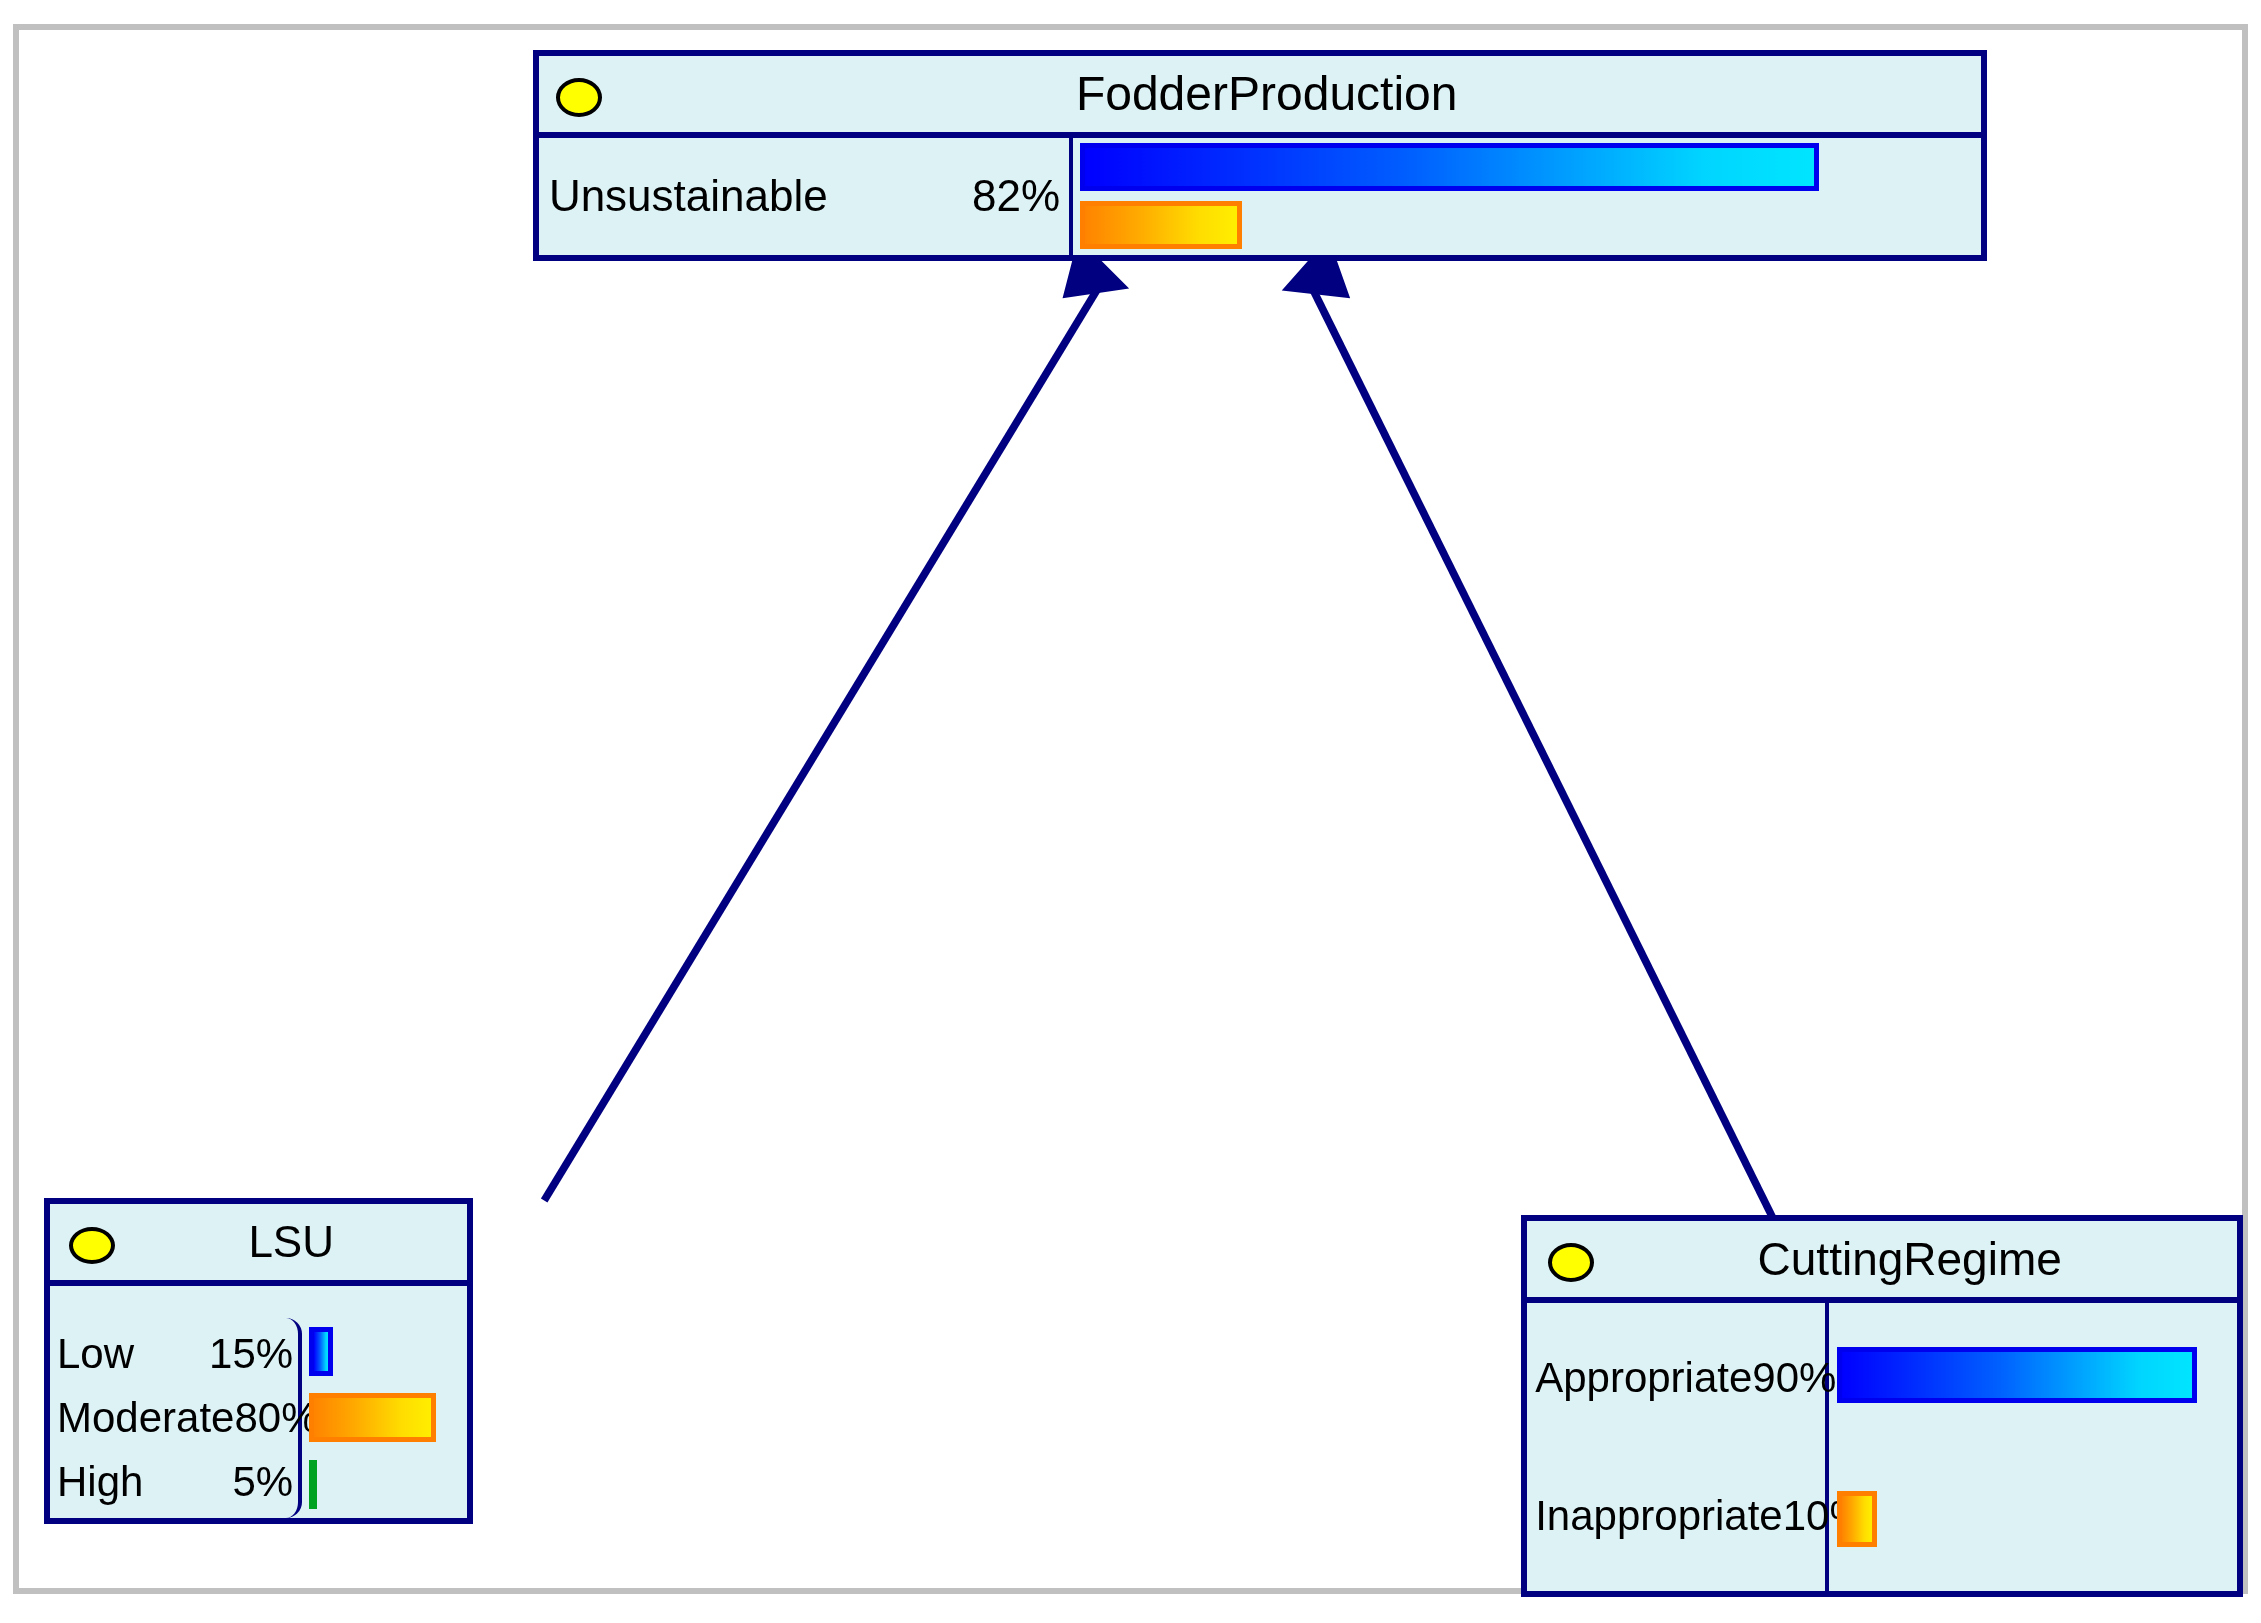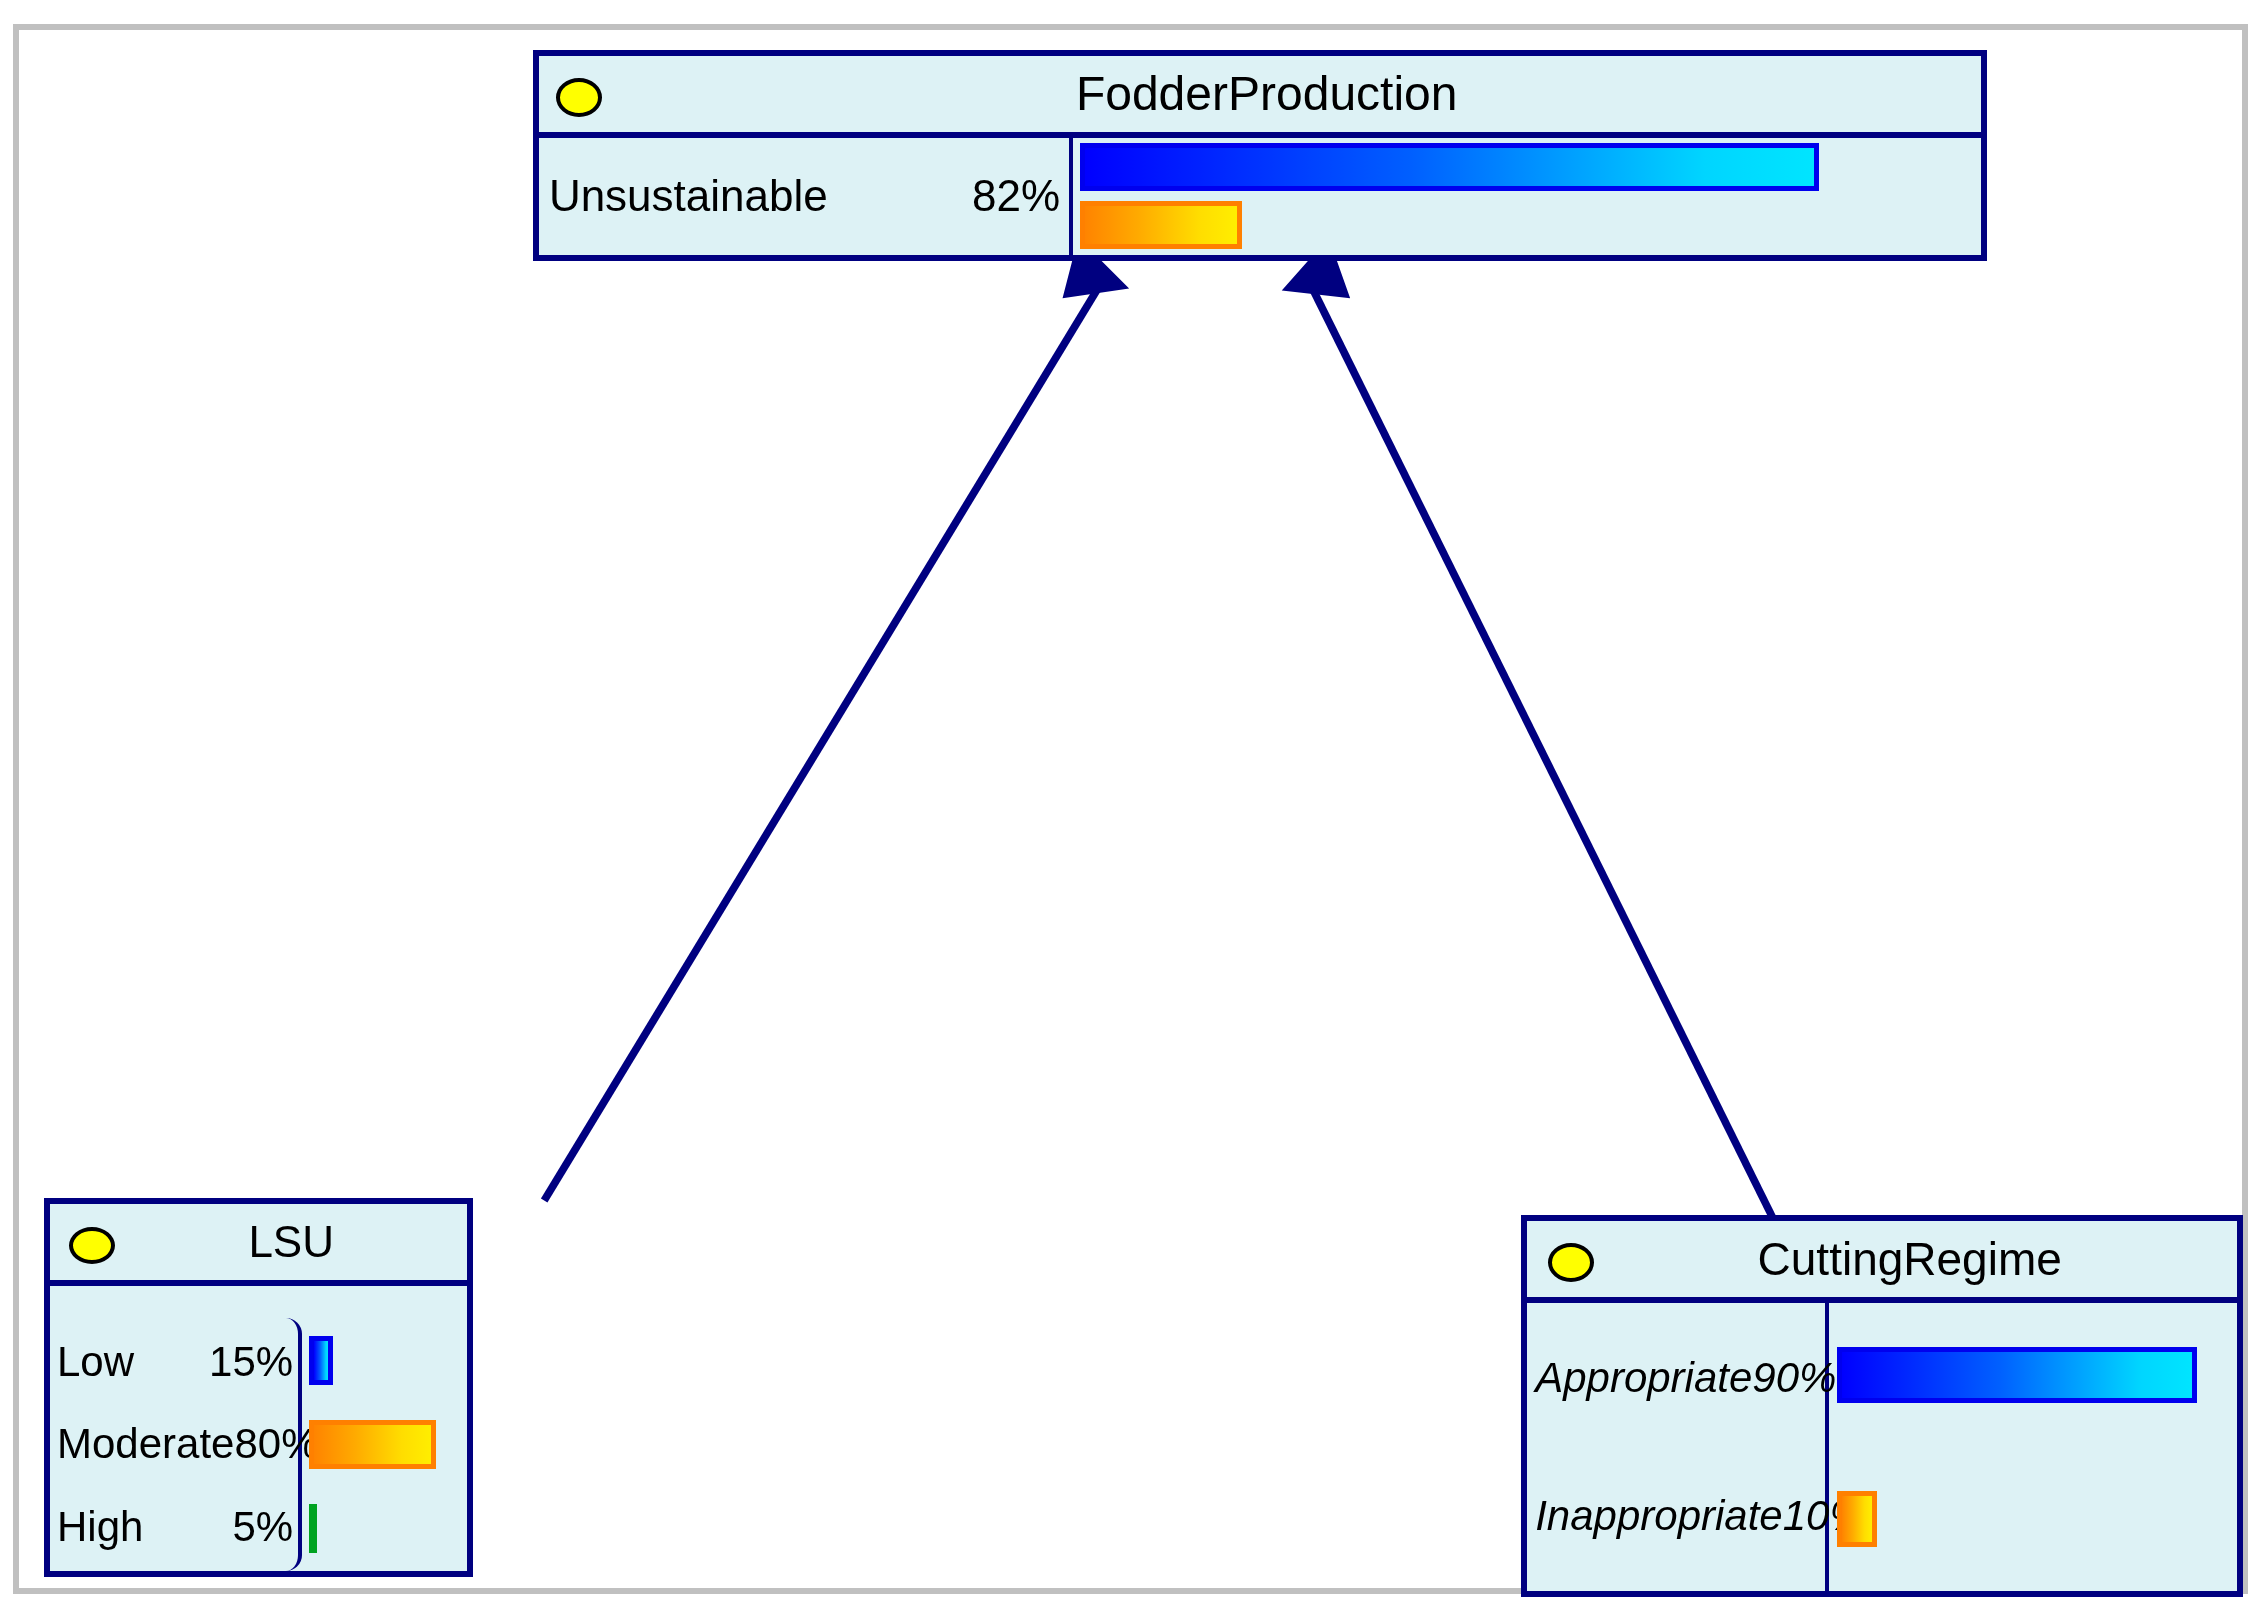--- a/index.html
+++ b/index.html
@@ -126,21 +126,21 @@
   #node-fodder .state-row { font-size: 44px; height: 53px; }
   #node-fodder .bar-col { padding-left: 7.6px; }
   #node-fodder .bar-slot { height: 53px; }
   #node-fodder .bar-slot .bar { height: 48px; }
 
   
   #node-lsu {
     left: 25.5px;
     top: 1168px;
     width: 429px;
-    height: 379px;
+    height: 326px;
     gap: 32px;
   }
   #node-lsu .node-header { height: 82px; }
   #node-lsu .node-ellipse { left: 18.7px; top: 23px; width: 46px; height: 37px; }
   #node-lsu .node-title { font-size: 44px; padding-left: 51px; }
   #node-lsu .state-col { width: 252px; padding: 3.4px 5.1px 3.4px 6.8px; border-radius: 16px; }
   #node-lsu .state-row { font-size: 42px; height: 58px; }
   #node-lsu .bar-col { padding-left: 6.8px; }
   #node-lsu .bar-slot { height: 58px; }
   #node-lsu .bar-slot .bar { height: 49px; }
@@ -148,21 +148,21 @@
   
   #node-cutting {
     left: 1502px;
     top: 1185px;
     width: 722px;
     height: 382px;
   }
   #node-cutting .node-header { height: 82px; }
   #node-cutting .node-ellipse { left: 21px; top: 22px; width: 46px; height: 39px; }
   #node-cutting .node-title { font-size: 46px; padding-left: 42px; }
-  #node-cutting .state-col { width: 302px; padding: 5.1px 6.8px 5.1px 8.5px; font-style: italic; }
+  #node-cutting .state-col { width: 302px; padding: 5.1px 6.8px 5.1px 8.5px; }
   #node-cutting .state-row { font-size: 42px; height: 56px; }
   #node-cutting .bar-col { padding-left: 8.5px; }
   #node-cutting .bar-slot { height: 61px; }
   #node-cutting .bar-slot .bar { height: 56px; }
 
   
   #edges {
     position: absolute;
     left: 0; top: 0;
     width: 2235px;

